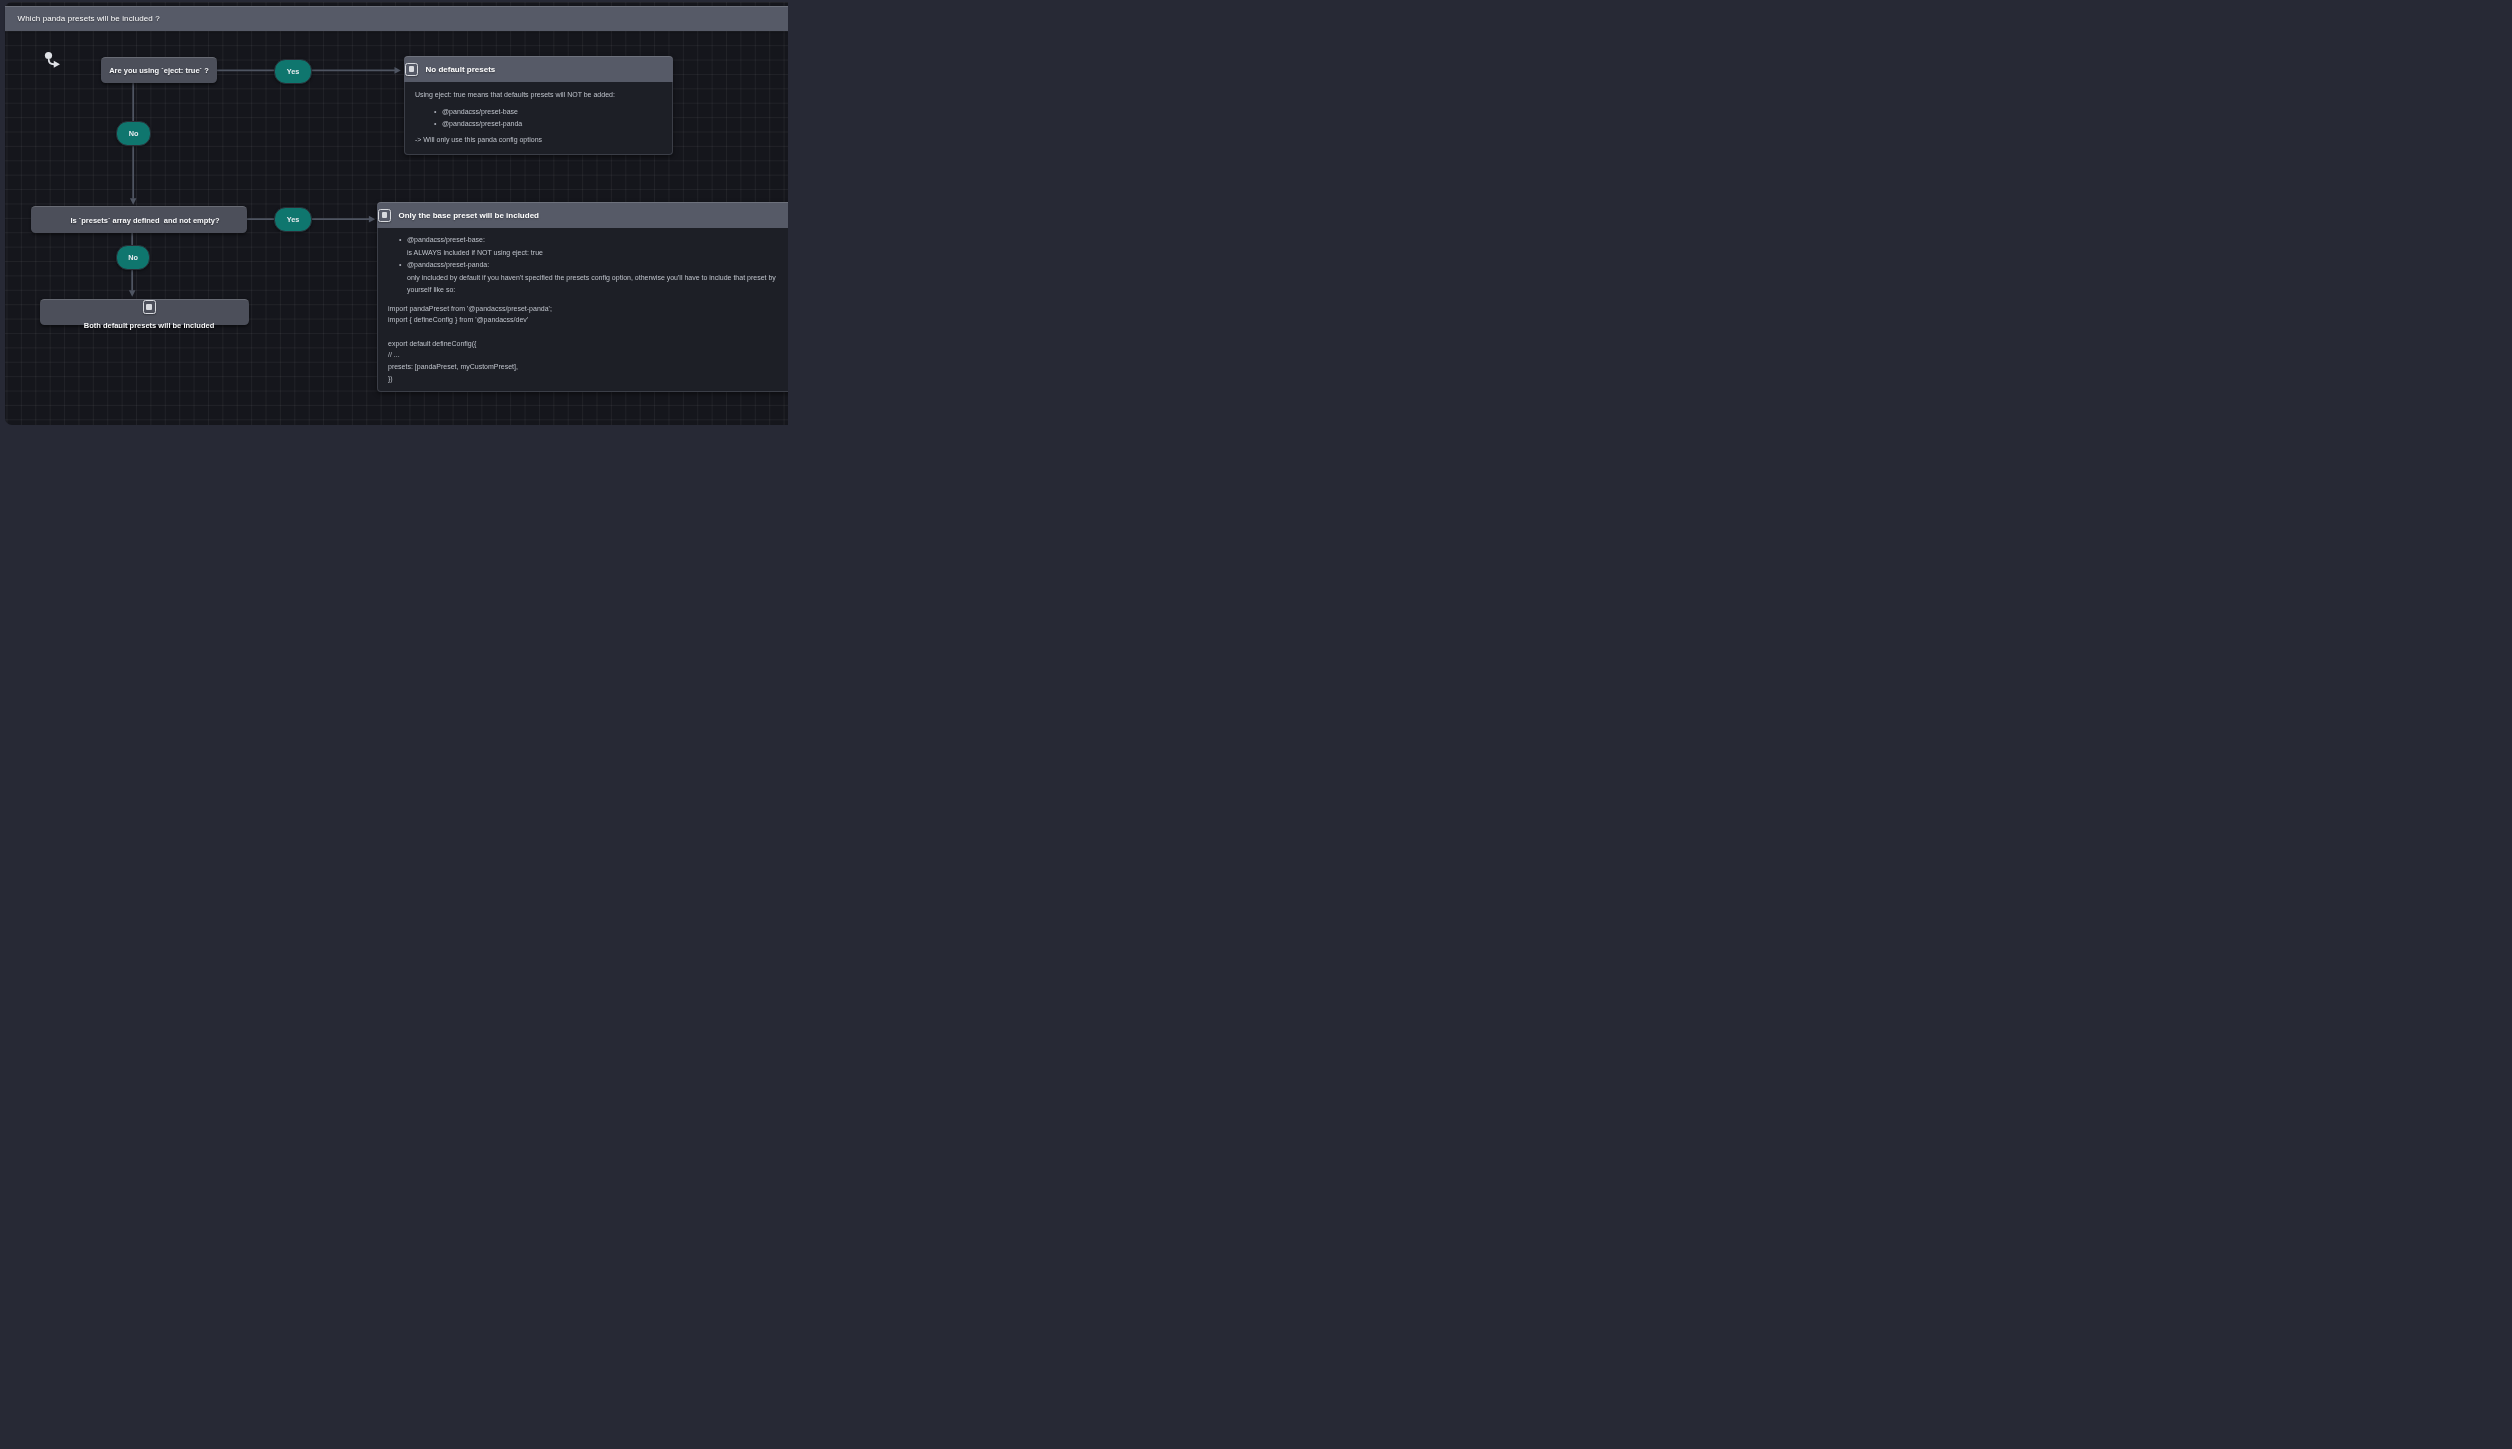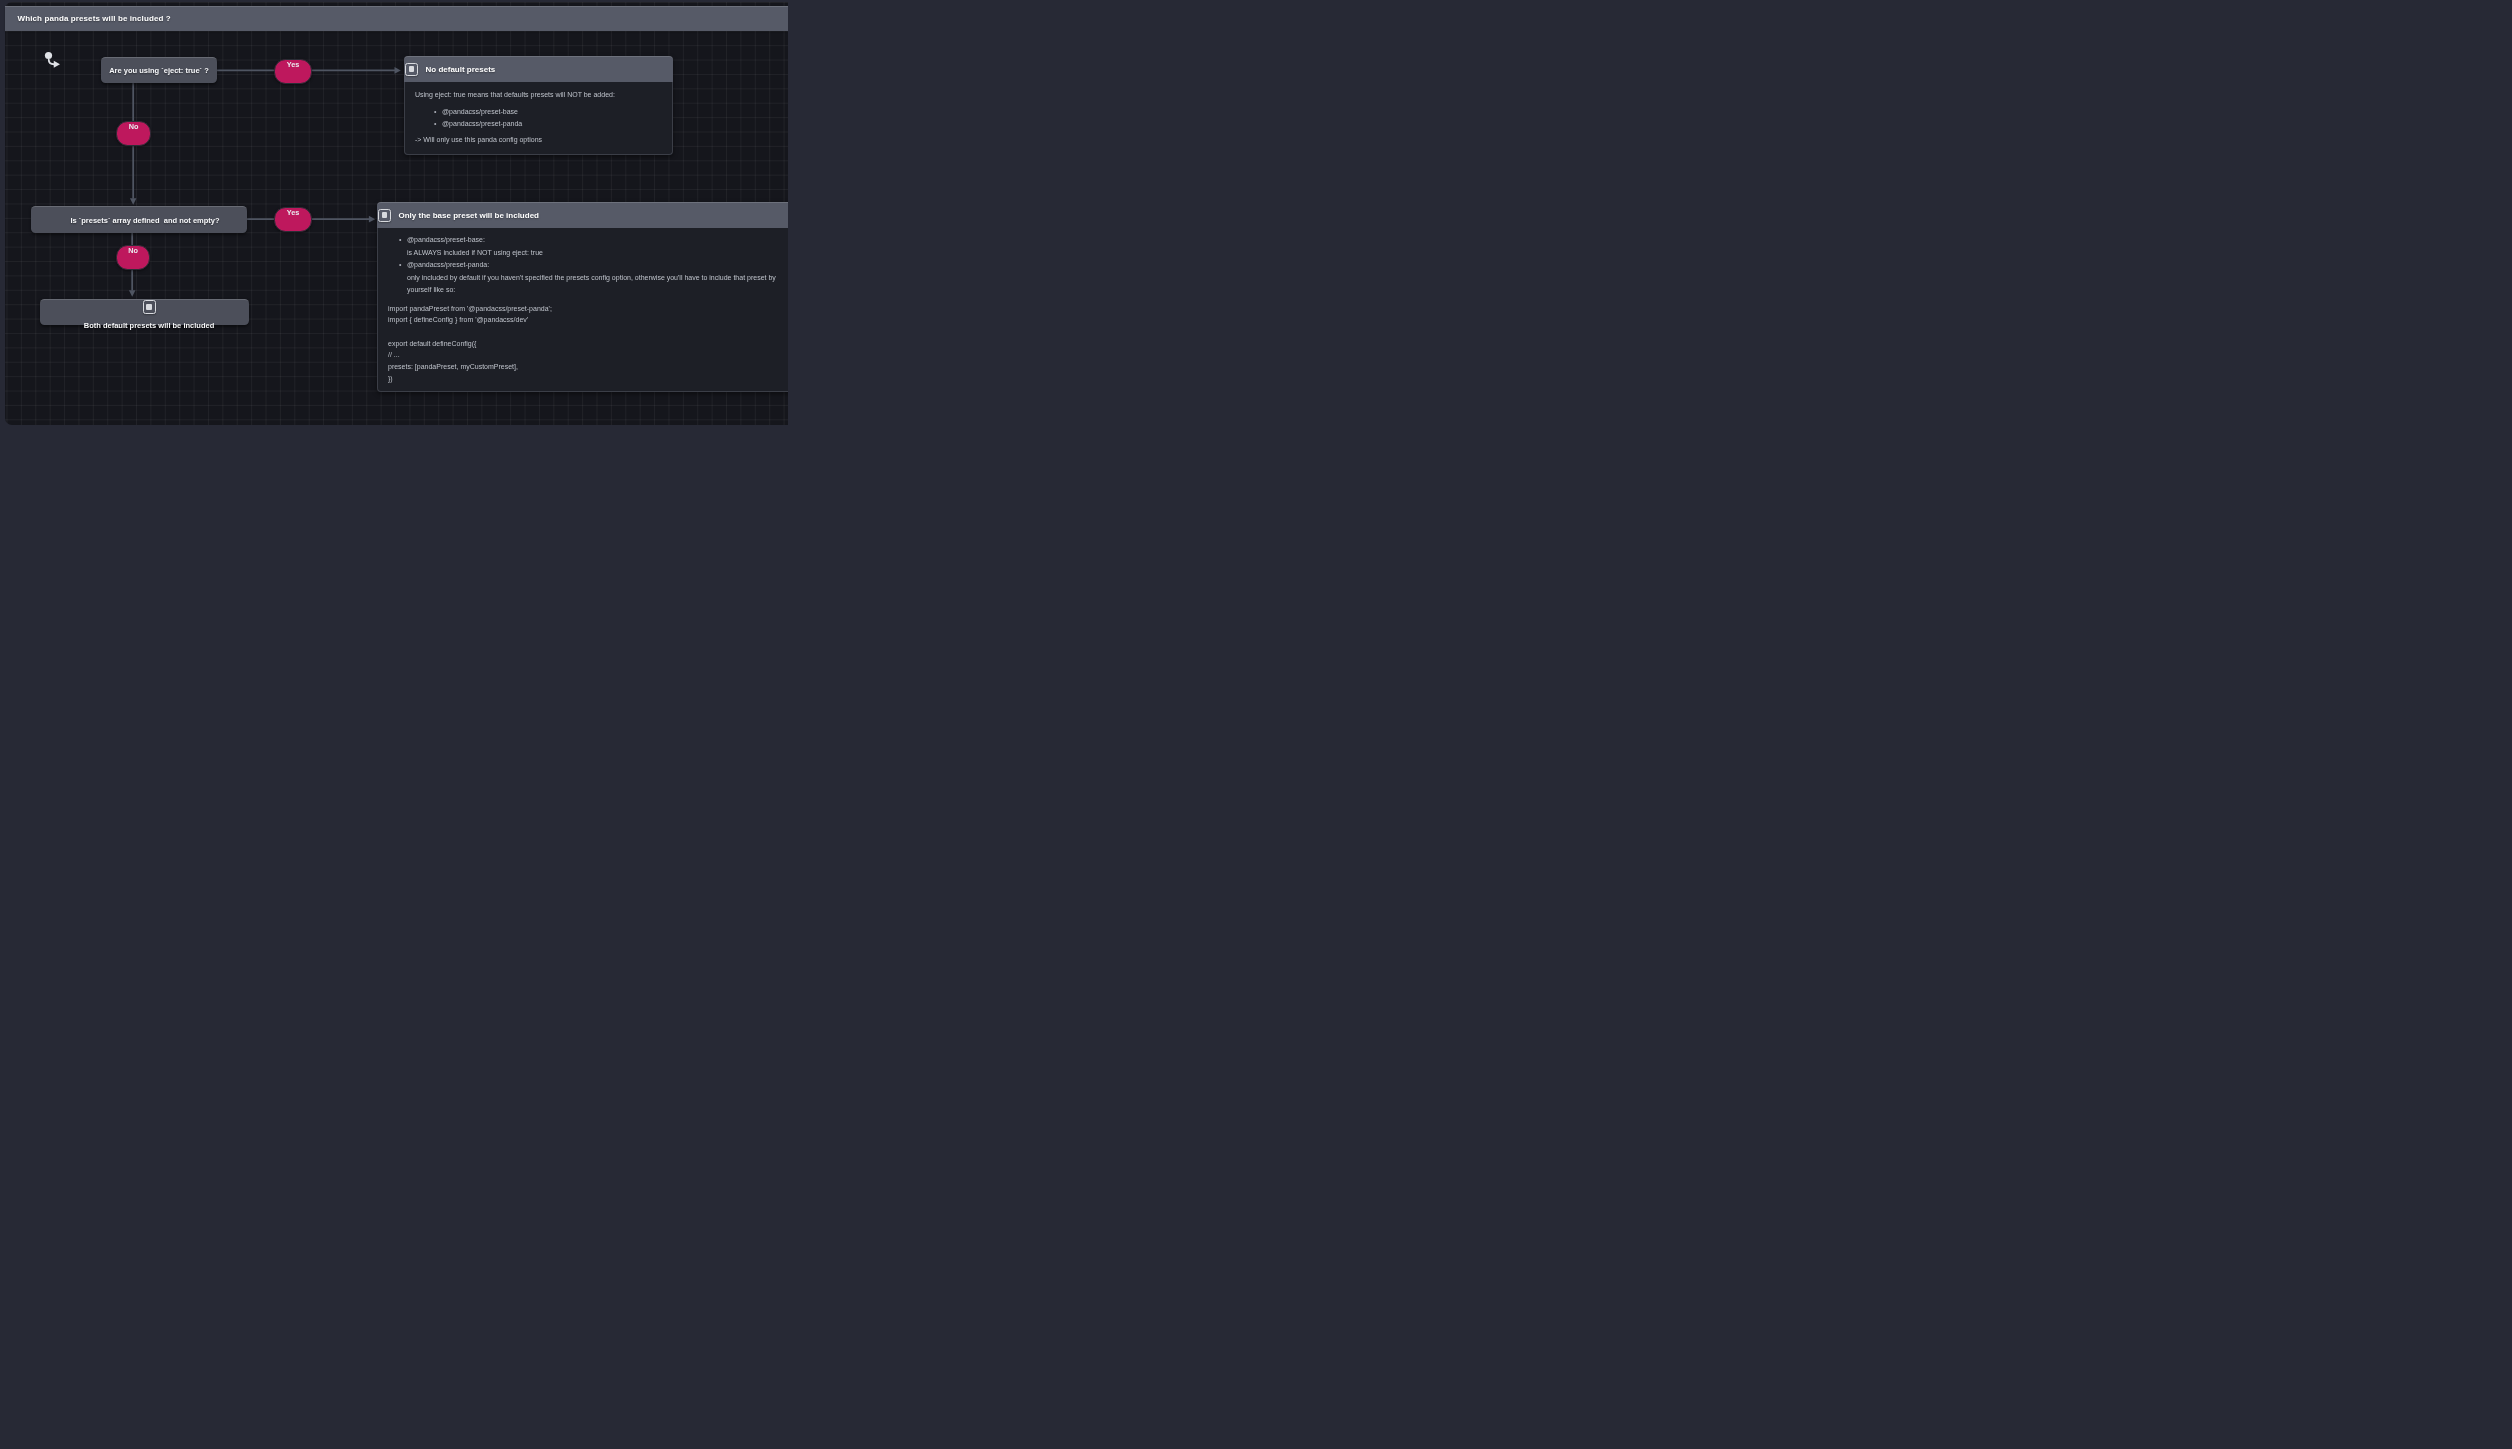--- a/index.html
+++ b/index.html
@@ -22,40 +22,40 @@
   }
   
   .titlebar{
     position:absolute;left:5px;top:6px;right:0;height:23.6px;
     background:#565a67;
     border-top:0.5px solid rgba(255,255,255,0.14);
     display:flex;align-items:center;
     box-shadow:0 1px 2px rgba(0,0,0,0.25);
   }
   .titlebar .t{
-    margin-left:12.6px;color:#ffffff;font-size:8px;font-weight:700;
+    margin-left:12.6px;color:#ffffff;font-size:8px;font-weight:400;
     letter-spacing:0.1px;text-shadow:0 1px 1.5px rgba(0,0,0,0.35);
   }
   
   svg.edges{position:absolute;left:0;top:0;width:788px;height:429px;pointer-events:none;}
   
   .qnode{
     position:absolute;background:#4c4f5a;border-radius:4.5px;
     border-top:0.5px solid rgba(255,255,255,0.16);
     box-shadow:0 1.5px 3px rgba(0,0,0,0.45);
     display:flex;align-items:center;justify-content:center;
     color:#f7f8fa;font-size:7.5px;font-weight:600;
     text-shadow:0 1px 1.5px rgba(0,0,0,0.4);
     white-space:pre;
   }
   
   .pill{
     position:absolute;height:23px;border-radius:11.6px;
-    background:#be185d;border:0.5px solid #2b2d36;
-    display:flex;justify-content:center;
+    background:#0f766e;border:0.5px solid #2b2d36;
+    display:flex;align-items:center;justify-content:center;
     color:#e9ebef;font-size:7.3px;font-weight:600;
     box-shadow:0 1px 2.5px rgba(0,0,0,0.45);
   }
   
   .infobox{
     position:absolute;border-radius:4px;
     box-shadow:0 2px 5px rgba(0,0,0,0.45);
   }
   .infobox .hd{
     height:24.6px;background:#565a67;border-radius:4px 4px 0 0;

